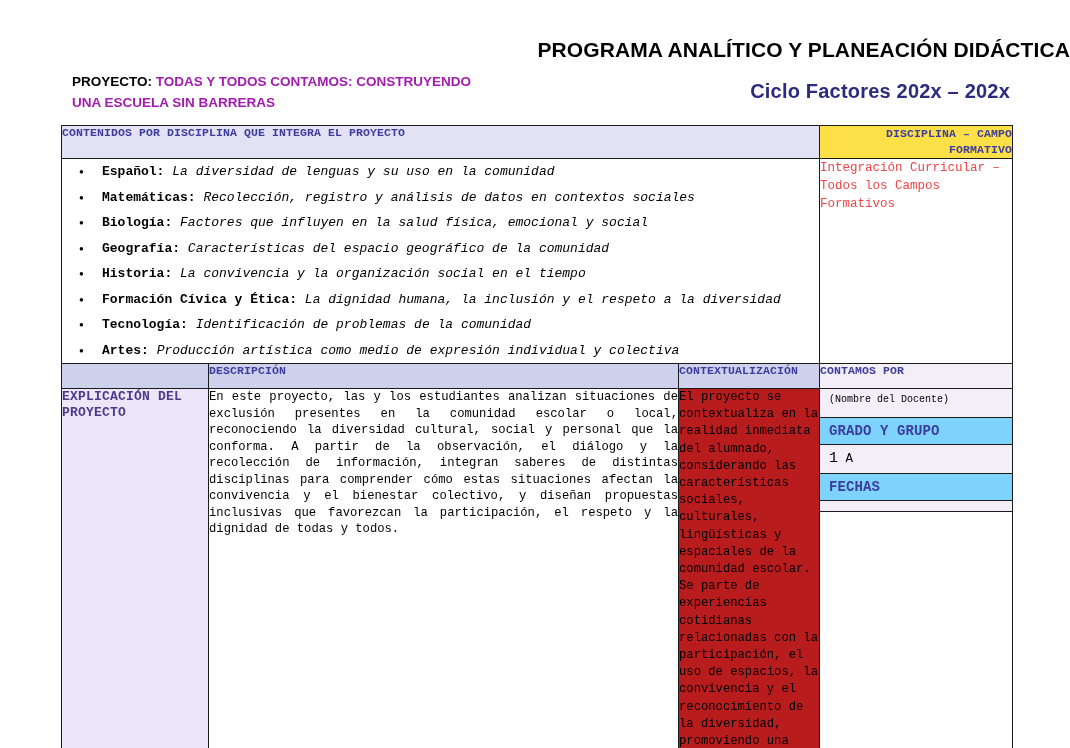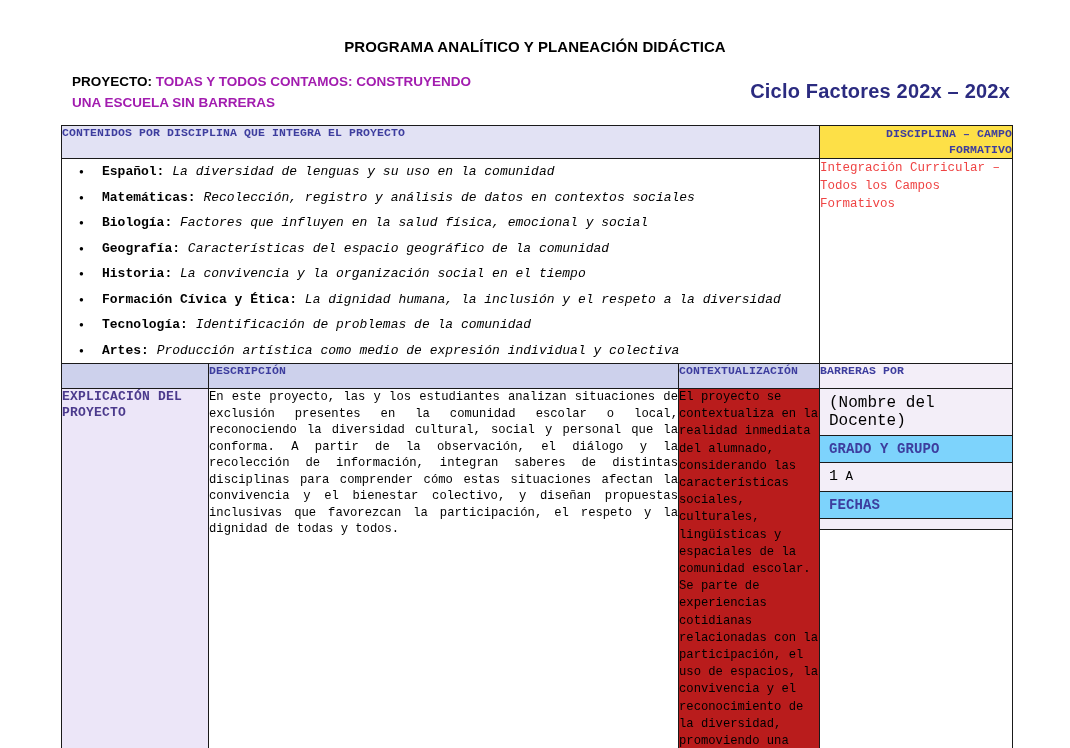--- a/index.html
+++ b/index.html
@@ -22,22 +22,22 @@
     width: 1070px;
     height: 748px;
   }
 
   
   .doc-title {
     position: absolute;
     left: 0;
     top: 38px;
     width: 1070px;
-    text-align: center;
-    font-size: 15px;
+    text-align: right;
+    font-size: 21px;
     font-weight: bold;
     letter-spacing: 0.1px;
     color: #000000;
   }
 
   
   .proyecto-block {
     position: absolute;
     left: 72px;
     top: 71px;
@@ -209,21 +209,21 @@
   table.prep td {
     border: 1px solid #1a1a1a;
     border-left: none;
     border-right: none;
     padding: 5px 9px;
     vertical-align: top;
   }
   table.prep tr:first-child td { border-top: none; }
   td.prep-name {
     background: #f3eef8;
-    font-size: 16px;
+    font-size: 10px;
     color: #000000;
     height: 18px;
   }
   td.prep-head {
     background: #7dd3fc;
     font-size: 14px;
     font-weight: bold;
     color: #3d3d9e;
     letter-spacing: 0.1px;
     height: 16px;
@@ -285,21 +285,21 @@
               <li><b>Artes:</b> <span>Producción artística como medio de expresión individual y colectiva</span></li>
             </ul>
           </td>
           <td class="campo-cell">Integración Curricular – Todos los Campos Formativos</td>
         </tr>
 
         <tr>
           <td class="hdr2-blank"></td>
           <td class="hdr2">DESCRIPCIÓN</td>
           <td class="hdr2">CONTEXTUALIZACIÓN</td>
-          <td class="hdr2-last">BARRERAS POR</td>
+          <td class="hdr2-last">CONTAMOS POR</td>
         </tr>
 
         <tr>
           <td class="explic-cell">
             <span>EXPLICACIÓN DEL</span><br>
             <span>PROYECTO</span>
           </td>
           <td class="desc-cell">En este proyecto, las y los estudiantes analizan situaciones de exclusión presentes en la comunidad escolar o local, reconociendo la diversidad cultural, social y personal que la conforma. A partir de la observación, el diálogo y la recolección de información, integran saberes de distintas disciplinas para comprender cómo estas situaciones afectan la convivencia y el bienestar colectivo, y diseñan propuestas inclusivas que favorezcan la participación, el respeto y la dignidad de todas y todos.</td>
           <td class="ctx-cell">El proyecto se contextualiza en la realidad inmediata del alumnado, considerando las características sociales, culturales, lingüísticas y espaciales de la comunidad escolar. Se parte de experiencias cotidianas relacionadas con la participación, el uso de espacios, la convivencia y el reconocimiento de la diversidad, promoviendo una mirada crítica que permita identificar barreras físicas, sociales o actitudinales que limitan la inclusión.</td>
           <td class="prep-cell">

